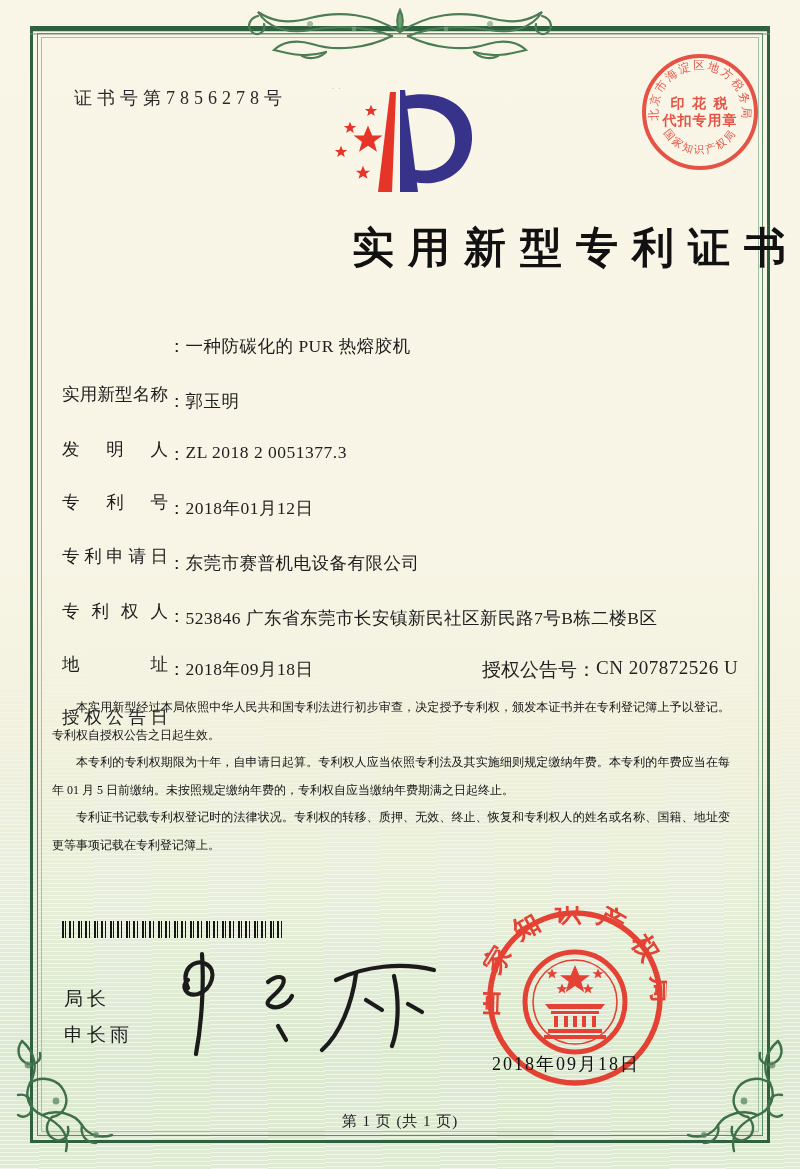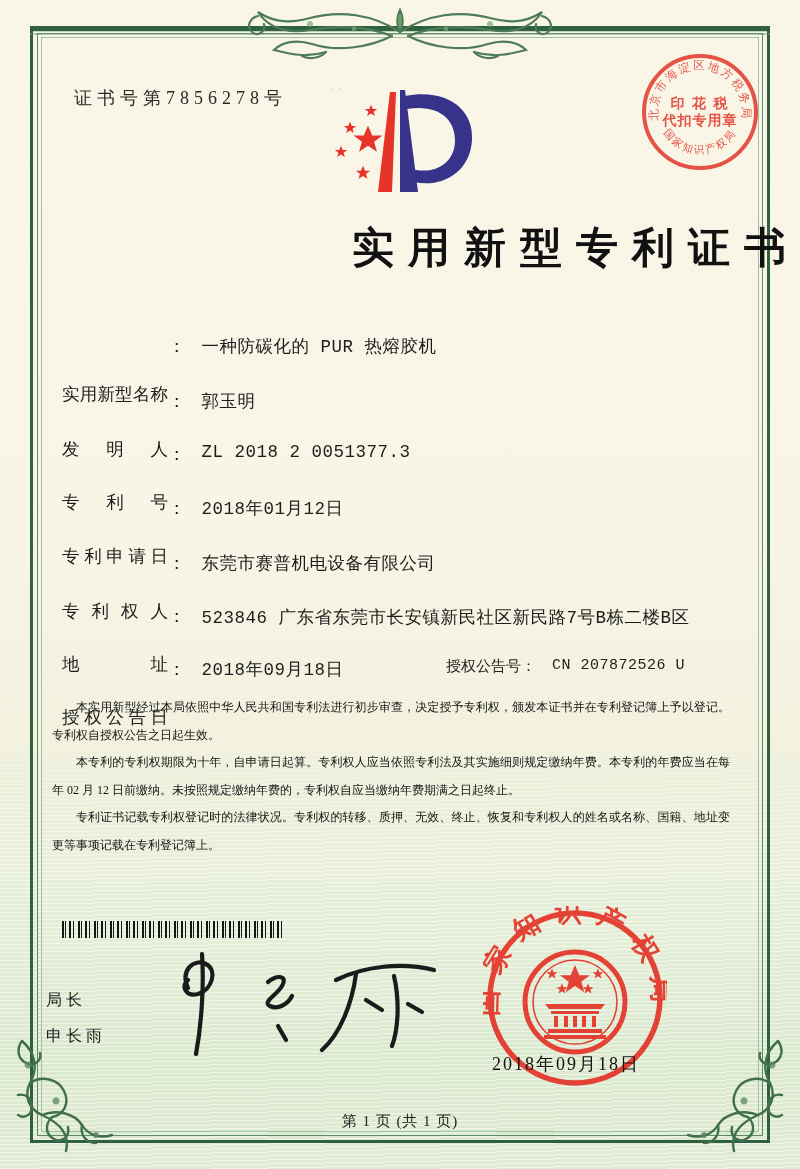--- a/index.html
+++ b/index.html
@@ -15,29 +15,29 @@
     mask-image:linear-gradient(180deg,transparent 0 52%,#000 78%);
   }
   .frame-outer{position:absolute;left:30px;right:30px;top:26px;bottom:26px;border:3px solid #2f6140;}
   .frame-inner{position:absolute;left:37px;right:37px;top:33px;bottom:33px;border:1px solid #5d8a66;}
   .frame-inner2{position:absolute;left:41px;right:41px;top:37px;bottom:37px;border:1px solid #a3c0a8;}
   .cert-no{position:absolute;left:74px;top:86px;font-size:18px;letter-spacing:5px;color:#2a2a2a;}
   .title{position:absolute;left:0;top:220px;width:100%;text-align:right;font-size:42px;font-weight:600;letter-spacing:14px;color:#111;}
   .frow{position:absolute;left:62px;font-size:17.5px;color:#1d1d1d;}
   .flabel{display:inline-block;width:106px;text-align:justify;text-align-last:justify;vertical-align:top;margin-top:48px;}
   .fcolon{vertical-align:top;}
-  .fval{margin-left:16px;vertical-align:top;display:inline-block;letter-spacing:.5px;font-family:Liberation Mono, monospace;}
+  .fval{margin-left:0;vertical-align:top;display:inline-block;letter-spacing:.5px;}
   .fval.wide{width:548px;line-height:28px;}
-  .grant-no{position:absolute;left:446px;font-size:15px;}
+  .grant-no{position:absolute;left:482px;font-size:19px;}
   .bodytext{position:absolute;left:52px;top:694px;width:678px;font-size:12px;line-height:27.5px;color:#141414;text-align:justify;}
   .bodytext p{margin:0;text-indent:2em;}
   .barcode{position:absolute;left:62px;top:921px;width:224px;height:17px;
     background:repeating-linear-gradient(90deg,#161616 0 2px,transparent 2px 3px,#161616 3px 4px,transparent 4px 7px,#161616 7px 9px,transparent 9px 11px,#161616 11px 12px,transparent 12px 16px);}
-  .signer{position:absolute;left:46px;top:982px;font-size:16px;line-height:36px;letter-spacing:4px;color:#1c1c1c;
-    font-family:Liberation Sans, sans-serif;}
+  .signer{position:absolute;left:64px;top:982px;font-size:19px;line-height:36px;letter-spacing:4px;color:#1c1c1c;
+    font-family:Liberation Mono, monospace;}
   .sig-svg{position:absolute;left:150px;top:942px;}
   .seal-svg{position:absolute;left:483px;top:906px;}
   .seal-date{position:absolute;left:492px;top:1052px;font-size:18px;letter-spacing:2px;color:#111;}
   .stamp-svg{position:absolute;left:638px;top:50px;}
   .logo-svg{position:absolute;left:308px;top:88px;}
   .footer{position:absolute;left:0;top:1112px;width:100%;text-align:center;font-size:15px;color:#222;letter-spacing:1px;}
   .ornament-top{position:absolute;left:0;top:2px;width:100%;height:58px;}
   .corner-bl{position:absolute;left:8px;bottom:14px;}
   .corner-br{position:absolute;right:8px;bottom:14px;transform:scaleX(-1);}
   svg text{font-family:"Liberation Serif","DejaVu Serif",serif;}
@@ -165,21 +165,21 @@
   </div>
   <div class="frow" style="top:657px">
     <span class="flabel">授权公告日</span><span class="fcolon">：</span><span class="fval">2018年09月18日</span>
   </div>
   <div class="grant-no" style="top:657px">
     <span>授权公告号</span><span>：</span><span class="fval">CN 207872526 U</span>
   </div>
 
   <div class="bodytext">
     <p>本实用新型经过本局依照中华人民共和国专利法进行初步审查，决定授予专利权，颁发本证书并在专利登记簿上予以登记。专利权自授权公告之日起生效。</p>
-    <p>本专利的专利权期限为十年，自申请日起算。专利权人应当依照专利法及其实施细则规定缴纳年费。本专利的年费应当在每年 02 月 12 日前缴纳。未按照规定缴纳年费的，专利权自应当缴纳年费期满之日起终止。</p>
+    <p>本专利的专利权期限为十年，自申请日起算。专利权人应当依照专利法及其实施细则规定缴纳年费。本专利的年费应当在每年 01 月 5 日前缴纳。未按照规定缴纳年费的，专利权自应当缴纳年费期满之日起终止。</p>
     <p>专利证书记载专利权登记时的法律状况。专利权的转移、质押、无效、终止、恢复和专利权人的姓名或名称、国籍、地址变更等事项记载在专利登记簿上。</p>
   </div>
 
   <div class="barcode"></div>
 
   <div class="signer">
     <div>局长</div>
     <div>申长雨</div>
   </div>
 

